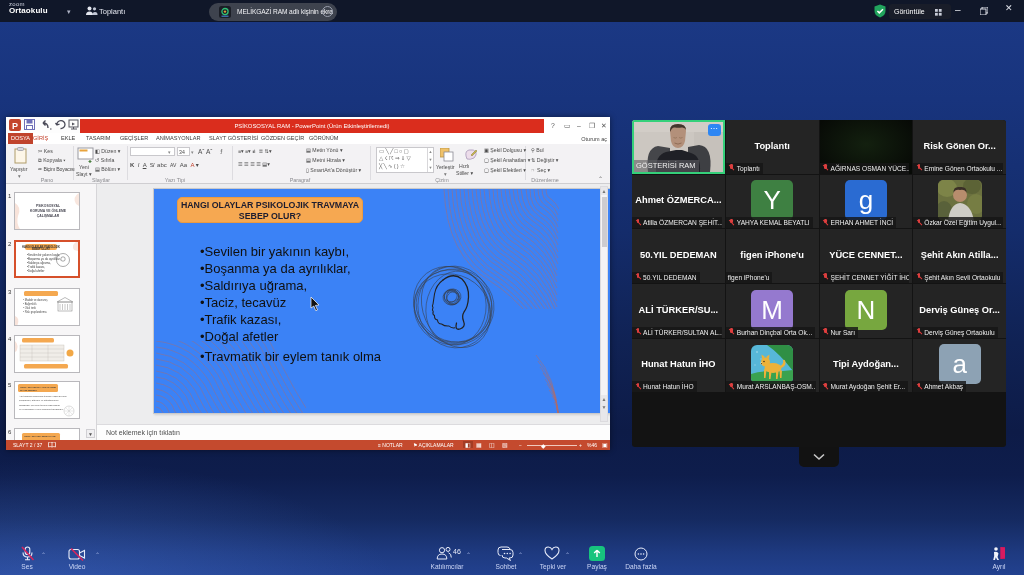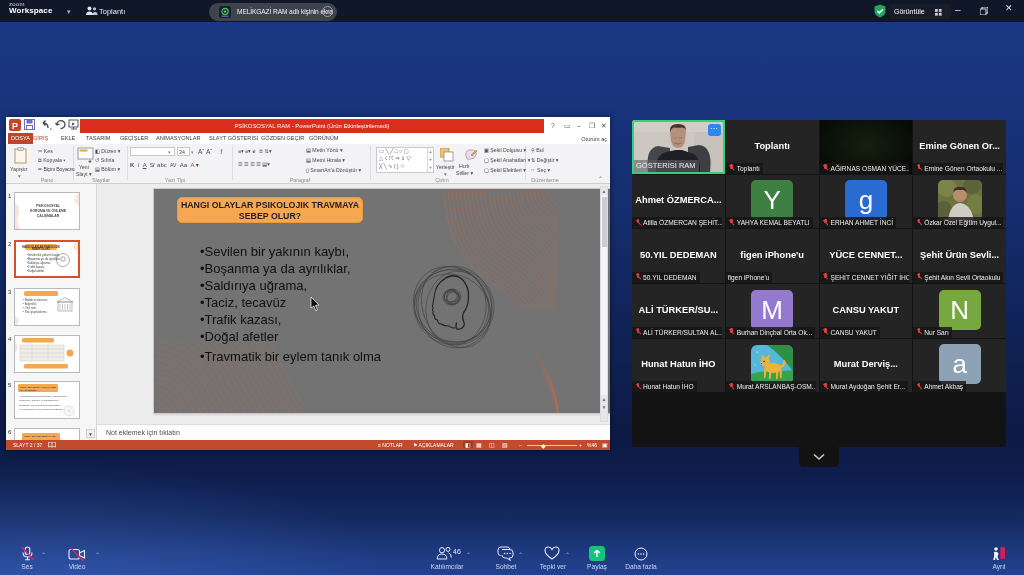--- a/index.html
+++ b/index.html
@@ -38,21 +38,21 @@
 .rsep{position:absolute;top:2px;height:34px;width:1px;background:#dddce0;}
 .rlab{position:absolute;top:33px;width:60px;margin-left:-30px;text-align:center;color:#8a8a8e;font-size:5.4px;}
 .rtxt{position:absolute;white-space:nowrap;font-size:5.2px;color:#4a4a4a;}
 .rbox{position:absolute;background:#fff;border:1px solid #c9c8cc;}
 
 #thumbs{position:absolute;left:0;top:67px;width:91px;height:256px;background:#f7f6f7;border-right:1px solid #d6d5d8;}
 .thumb{position:absolute;left:8px;width:66px;height:38px;background:#fff;border:1px solid #b9b8bc;overflow:hidden;}
 .thumb.sel{border:2px solid #d6502b;}
 .tnum{position:absolute;left:2px;width:8px;font-size:6px;color:#333;}
 #canvas{position:absolute;left:91px;top:67px;width:513px;height:240px;background:#ededee;overflow:hidden;}
-#page{position:absolute;left:56px;top:4px;width:483px;height:226px;background:#737373;border:1px solid #c9c9cb;box-shadow:1px 1px 2px rgba(0,0,0,.12);overflow:hidden;}
+#page{position:absolute;left:56px;top:4px;width:483px;height:226px;background:#3b82f6;border:1px solid #c9c9cb;box-shadow:1px 1px 2px rgba(0,0,0,.12);overflow:hidden;}
 #vscroll{position:absolute;left:503px;top:2px;width:8px;height:236px;background:#f4f3f5;border:1px solid #dcdbde;}
 #notes{position:absolute;left:91px;top:307px;width:513px;height:16px;background:#fdfdfd;border-top:1px solid #dcdbde;}
 #notes .nt{position:absolute;left:15px;top:4px;font-size:7px;color:#4f4f4f;}
 #sbar{position:absolute;left:0;top:323px;width:604px;height:10px;background:#c44a2e;color:#fff;font-size:5px;}
 
 #obox{position:absolute;left:23px;top:8px;width:186px;height:26px;background:#f6a851;border:1px solid #eb9a40;border-radius:5px;text-align:center;font-weight:bold;font-size:8.8px;line-height:11px;color:#1d1d30;padding-top:2px;}
 #bullets{position:absolute;left:46px;top:54px;font-size:13px;line-height:17px;color:#101010;}
 
 #grid{position:absolute;left:632px;top:120px;width:374px;height:327px;background:#131313;border-radius:3px;display:grid;grid-template-columns:92.75px 92.75px 92.75px 92.75px;grid-template-rows:53.67px 53.67px 53.67px 53.67px 53.67px 53.67px;gap:1px;overflow:hidden;}
 .tile{position:relative;background:#242424;overflow:hidden;}
@@ -67,21 +67,21 @@
 .mic{display:inline-block;width:7px;height:8px;position:relative;margin-right:2px;vertical-align:-1px;}
 .mic::before{content:"";position:absolute;left:2.5px;top:0.5px;width:2.6px;height:4.5px;background:#db4040;border-radius:1.3px;}
 .mic::after{content:"";position:absolute;left:0.5px;top:3.5px;width:7px;height:1.1px;background:#e23b3b;transform:rotate(46deg);}
 </style></head>
 <body>
 <div id="stage">
 <div id="wall"></div>
 <div id="tbar">
  <div class="zw">
         <div class="z1">zoom</div>
-        <div class="z2">Workspace</div>
+        <div class="z2">Ortaokulu</div>
       </div>
  <div class="chev">▾</div>
  <svg class="pers" width="13" height="12" viewBox="0 0 13 12">
         <circle cx="4.5" cy="3.5" r="2" fill="#e4e7ef"></circle>
         <path d="M1 10 q0-3.5 3.5-3.5 q3.5 0 3.5 3.5z" fill="#e4e7ef"></path>
         <circle cx="9.5" cy="3.8" r="1.6" fill="#c3c8d6"></circle>
         <path d="M7.4 10 q0-3 2.6-3 q2.6 0 2.6 3z" fill="#c3c8d6"></path>
       </svg>
  <div class="topl">Toplantı</div>
  <div id="pill">
@@ -454,21 +454,21 @@
   <div class="nlab" style="font-size:7.5px;height:12px;line-height:12px;background:rgba(95,95,100,.60)">GÖSTERİSİ RAM</div>
  </div>
  <div class="tile">
         <div class="cname">Toplantı</div>
         <div class="nlab"><span class="mic"></span>Toplantı</div>
       </div>
  <div class="tile" style="background:radial-gradient(60% 70% at 50% 45%, #13200f, #070a06)">
         <div class="nlab"><span class="mic"></span>AĞIRNAS OSMAN YÜCE...</div>
       </div>
  <div class="tile">
-        <div class="cname">Emine Gönen Or...</div>
+        <div class="cname">Risk Gönen Or...</div>
         <div class="nlab"><span class="mic"></span>Emine Gönen Ortaokulu ...</div>
       </div>
  <div class="tile">
         <div class="cname">Ahmet ÖZMERCA...</div>
         <div class="nlab"><span class="mic"></span>Atilla ÖZMERCAN ŞEHİT...</div>
       </div>
  <div class="tile">
         <div class="avatar" style="background:#3e8042">Y</div>
         <div class="nlab"><span class="mic"></span>YAHYA KEMAL BEYATLI</div>
       </div>
@@ -495,38 +495,38 @@
       </div>
  <div class="tile">
         <div class="cname">figen iPhone'u</div>
         <div class="nlab">figen iPhone'u</div>
       </div>
  <div class="tile">
         <div class="cname">YÜCE  CENNET...</div>
         <div class="nlab"><span class="mic"></span>ŞEHİT CENNET YİĞİT İHO</div>
       </div>
  <div class="tile">
-        <div class="cname">Şehit  Ürün  Sevli...</div>
+        <div class="cname">Şehit  Akın  Atilla...</div>
         <div class="nlab"><span class="mic"></span>Şehit Akın Sevli Ortaokulu</div>
       </div>
  <div class="tile">
         <div class="cname">ALİ TÜRKER/SU...</div>
         <div class="nlab"><span class="mic"></span>ALİ TÜRKER/SULTAN AL...</div>
       </div>
  <div class="tile">
         <div class="avatar" style="background:#9579cf">M</div>
         <div class="nlab"><span class="mic"></span>Burhan Dinçbal Orta Ok...</div>
       </div>
  <div class="tile">
-        <div class="cname">CANSU YAKUT</div>
-        <div class="nlab"><span class="mic"></span>CANSU YAKUT</div>
-      </div>
- <div class="tile">
         <div class="avatar" style="background:#77a73f">N</div>
         <div class="nlab"><span class="mic"></span>Nur Sarı</div>
+      </div>
+ <div class="tile">
+        <div class="cname">Derviş Güneş Or...</div>
+        <div class="nlab"><span class="mic"></span>Derviş Güneş Ortaokulu</div>
       </div>
  <div class="tile">
         <div class="cname">Hunat Hatun İHO</div>
         <div class="nlab"><span class="mic"></span>Hunat Hatun İHO</div>
       </div>
  <div class="tile">
   <svg style="position:absolute;left:50%;top:50%;margin:-20px 0 0 -21px;border-radius:6px" width="42" height="39" viewBox="0 0 42 39">
    <rect width="42" height="39" fill="#57b7d8"></rect>
    <path d="M16 0 L42 0 L42 26 Q28 8 16 0z" fill="#2f8f45"></path>
    <path d="M0 29 Q12 25 22 27 L42 25 L42 39 L0 39z" fill="#3aa24f"></path>
@@ -540,21 +540,21 @@
     <path d="M11 14 L10.5 9.5 L14 12z M18 14 L18.5 9.5 L15 12z"></path>
     <path d="M29 21 Q33 19 32 15 Q34 14 34.5 17 Q35 21 30 23z"></path>
    </g>
    <path d="M10.5 17 Q9 17.5 9.5 19 L11.5 19.5z" fill="#f6e3b0"></path>
    <circle cx="13" cy="16.5" r="0.8" fill="#42351f"></circle>
    <circle cx="10.5" cy="18.6" r="0.7" fill="#5a3c16"></circle>
   </svg>
   <div class="nlab"><span class="mic"></span>Murat ARSLANBAŞ-OSM...</div>
  </div>
  <div class="tile">
-        <div class="cname">Murat  Derviş...</div>
+        <div class="cname">Tipi  Aydoğan...</div>
         <div class="nlab"><span class="mic"></span>Murat Aydoğan Şehit Er...</div>
       </div>
  <div class="tile">
         <div class="avatar" style="background:#8da2b4">a</div>
         <div class="nlab"><span class="mic"></span>Ahmet Akbaş</div>
       </div>
 </div>
 <div id="chevbtn"><svg width="12" height="8" viewBox="0 0 12 8" style="margin-top:5px">
         <path d="M1 1.5 L6 6 L11 1.5" stroke="#c9c9c9" stroke-width="1.6" fill="none"></path>
       </svg></div>

